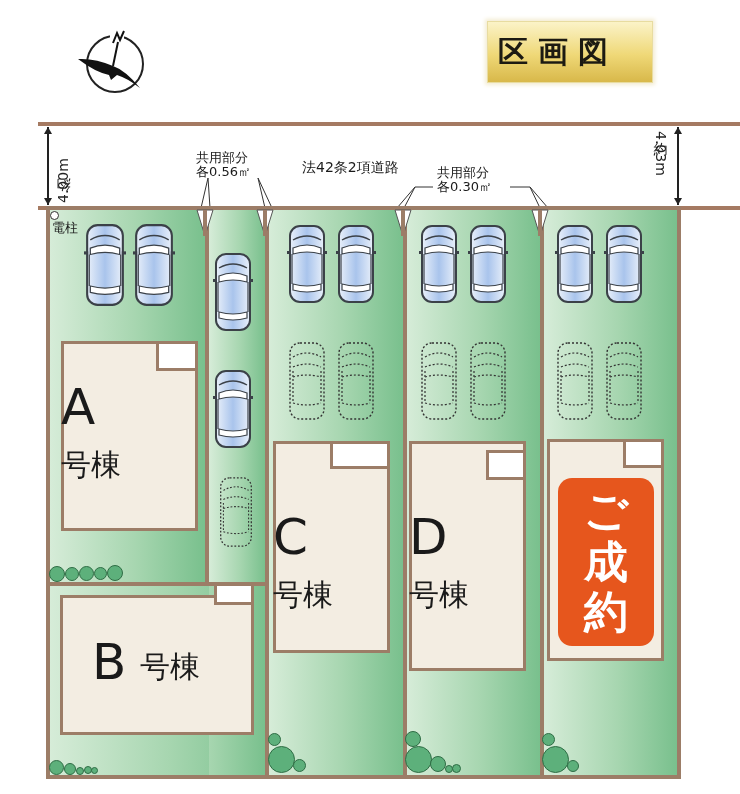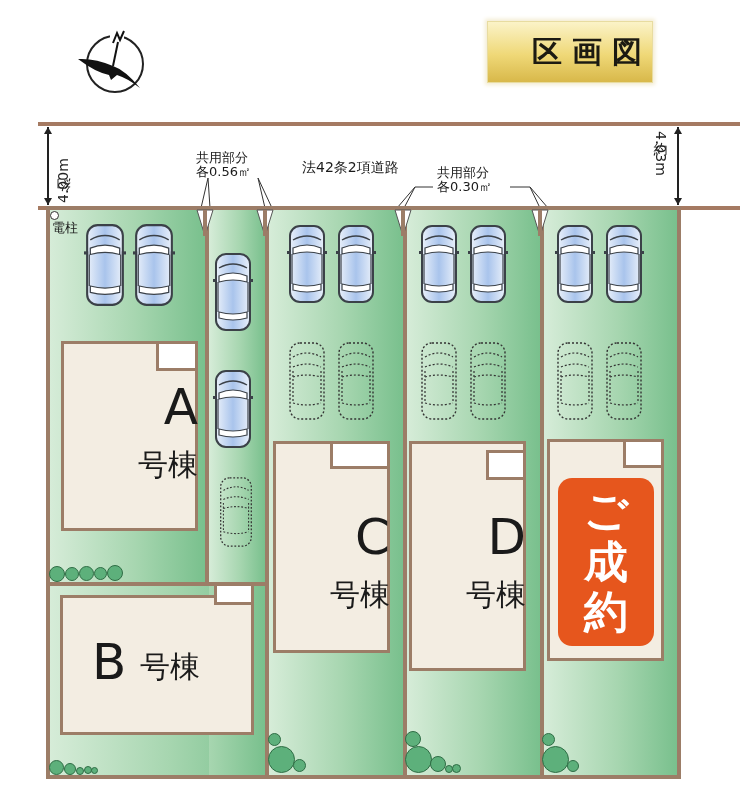--- a/index.html
+++ b/index.html
@@ -1,24 +1,24 @@
 <!DOCTYPE html>
 <html><head>
 <meta charset="utf-8">
 <style>
   html,body{margin:0;padding:0;background:#fff;}
   body{width:740px;height:794px;position:relative;overflow:hidden;font-family:"DejaVu Sans",sans-serif;color:#222;}
   .abs{position:absolute;}
-  .title-box{left:487px;top:21px;width:164px;height:60px;background:linear-gradient(180deg,#fbf3c8 0%,#efd877 55%,#d8b84a 100%);box-shadow:0 0 4px 2px #f3ecd2;border:1px solid #e8dca0;display:flex;align-items:center;justify-content:flex-end;}
+  .title-box{left:487px;top:21px;width:164px;height:60px;background:linear-gradient(180deg,#fbf3c8 0%,#efd877 55%,#d8b84a 100%);box-shadow:0 0 4px 2px #f3ecd2;border:1px solid #e8dca0;display:flex;align-items:center;justify-content:flex-start;}
   .title-box span{font-family:"DejaVu Serif",serif;font-weight:bold;font-size:30px;letter-spacing:10px;color:#1c1a12;padding-left:10px;}
   .road-line{height:4px;background:#a57a62;}
   .lot{box-sizing:border-box;border:4px solid #9c7d67;background:linear-gradient(90deg,#d6ecd8 0%,#a7d6b0 55%,#79c08d 100%);}
   .house{box-sizing:border-box;border:3px solid #9c7d67;background:#f3ede2;}
   .nook{box-sizing:border-box;border:3px solid #9c7d67;background:#fff;}
-  .label{font-family:"DejaVu Sans",sans-serif;color:#1a1a1a;text-align:right;line-height:1;}
+  .label{font-family:"DejaVu Sans",sans-serif;color:#1a1a1a;text-align:left;line-height:1;}
   .dim{font-size:13px;line-height:1.1;}
   .sold{background:#e6561d;border-radius:14px;color:#fff;font-weight:bold;font-size:44px;display:flex;flex-direction:column;align-items:center;justify-content:center;line-height:1.15;}
   .tree{border-radius:50%;background:#5db07b;border:1px solid #2f6d45;box-sizing:border-box;}
   .vtext{writing-mode:vertical-rl;font-size:14px;}
 </style>
 </head>
 <body>
 
 <svg width="0" height="0" style="position:absolute">
   <defs>

